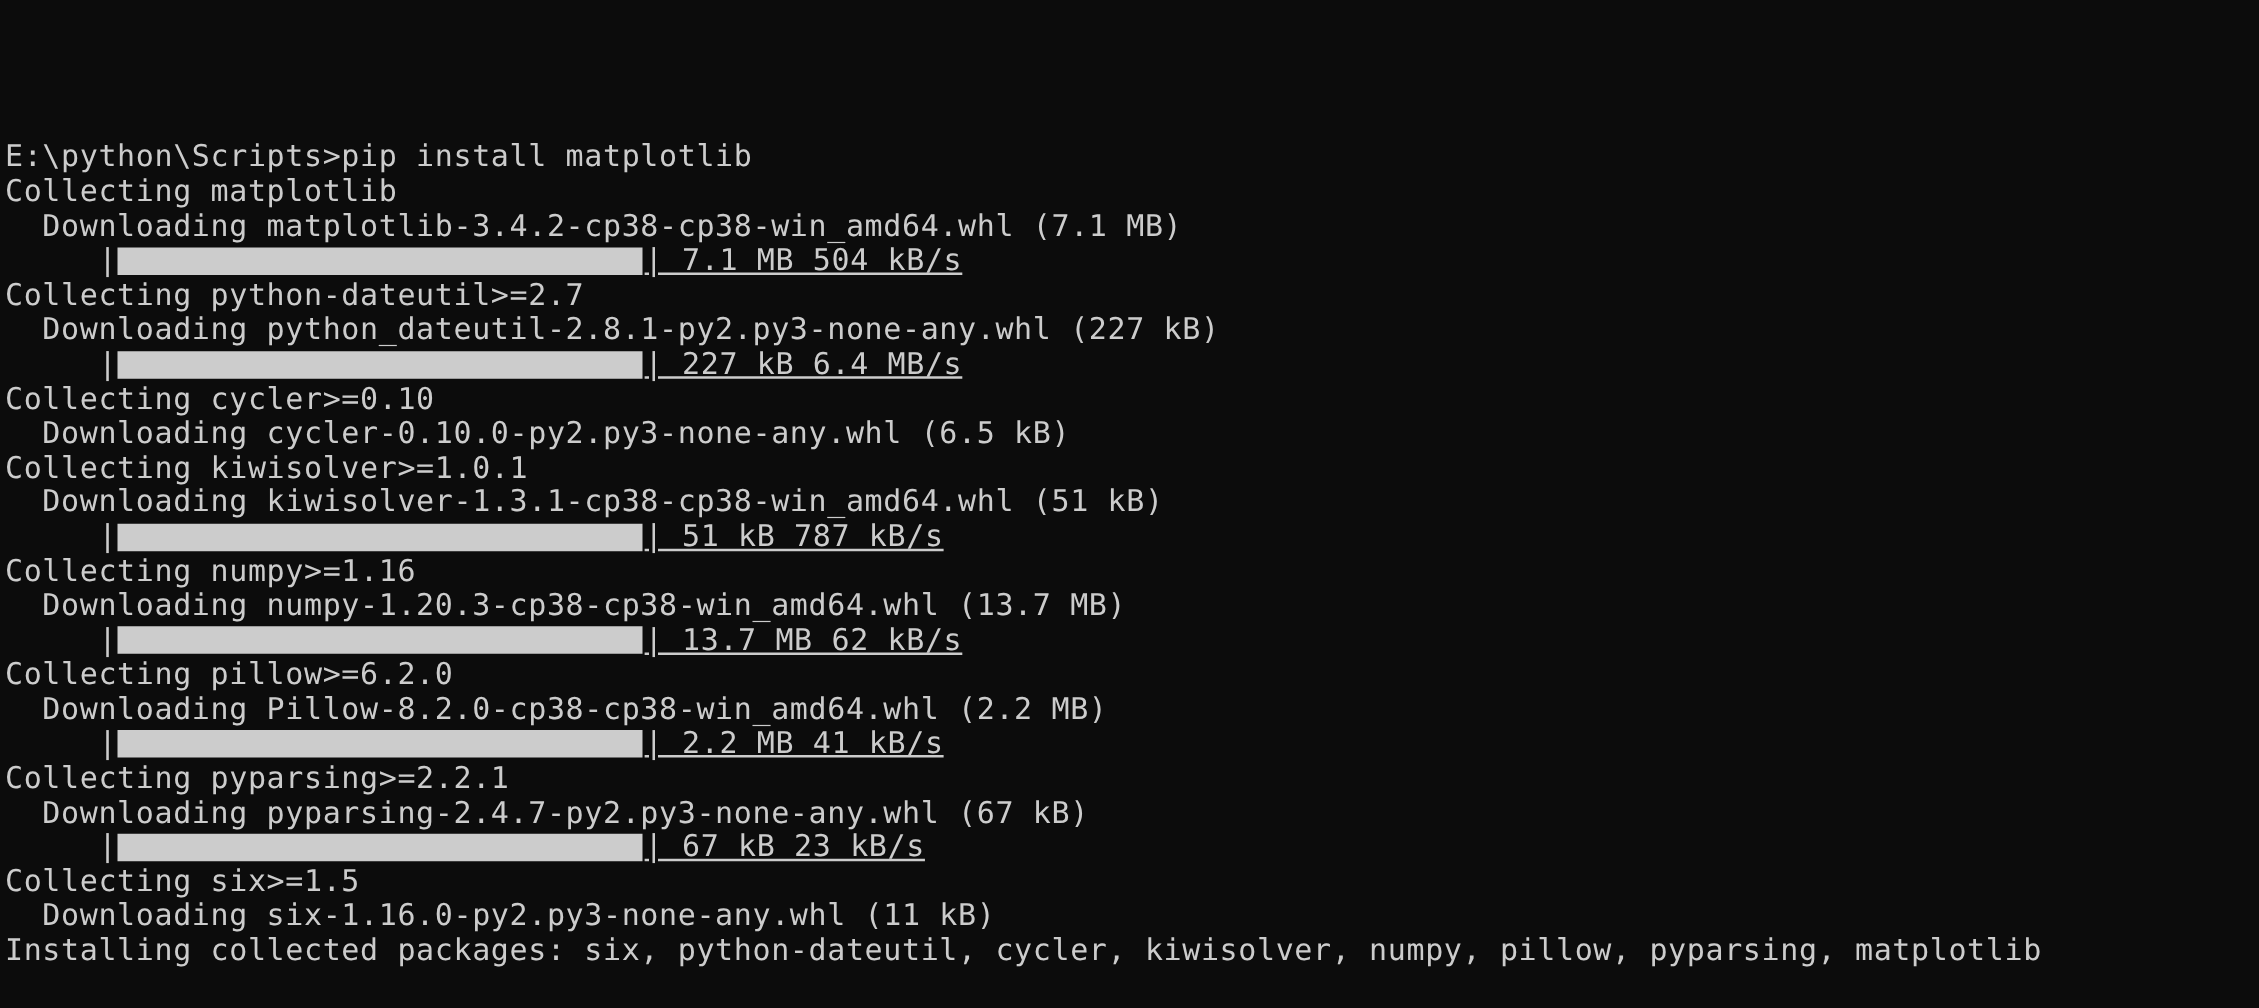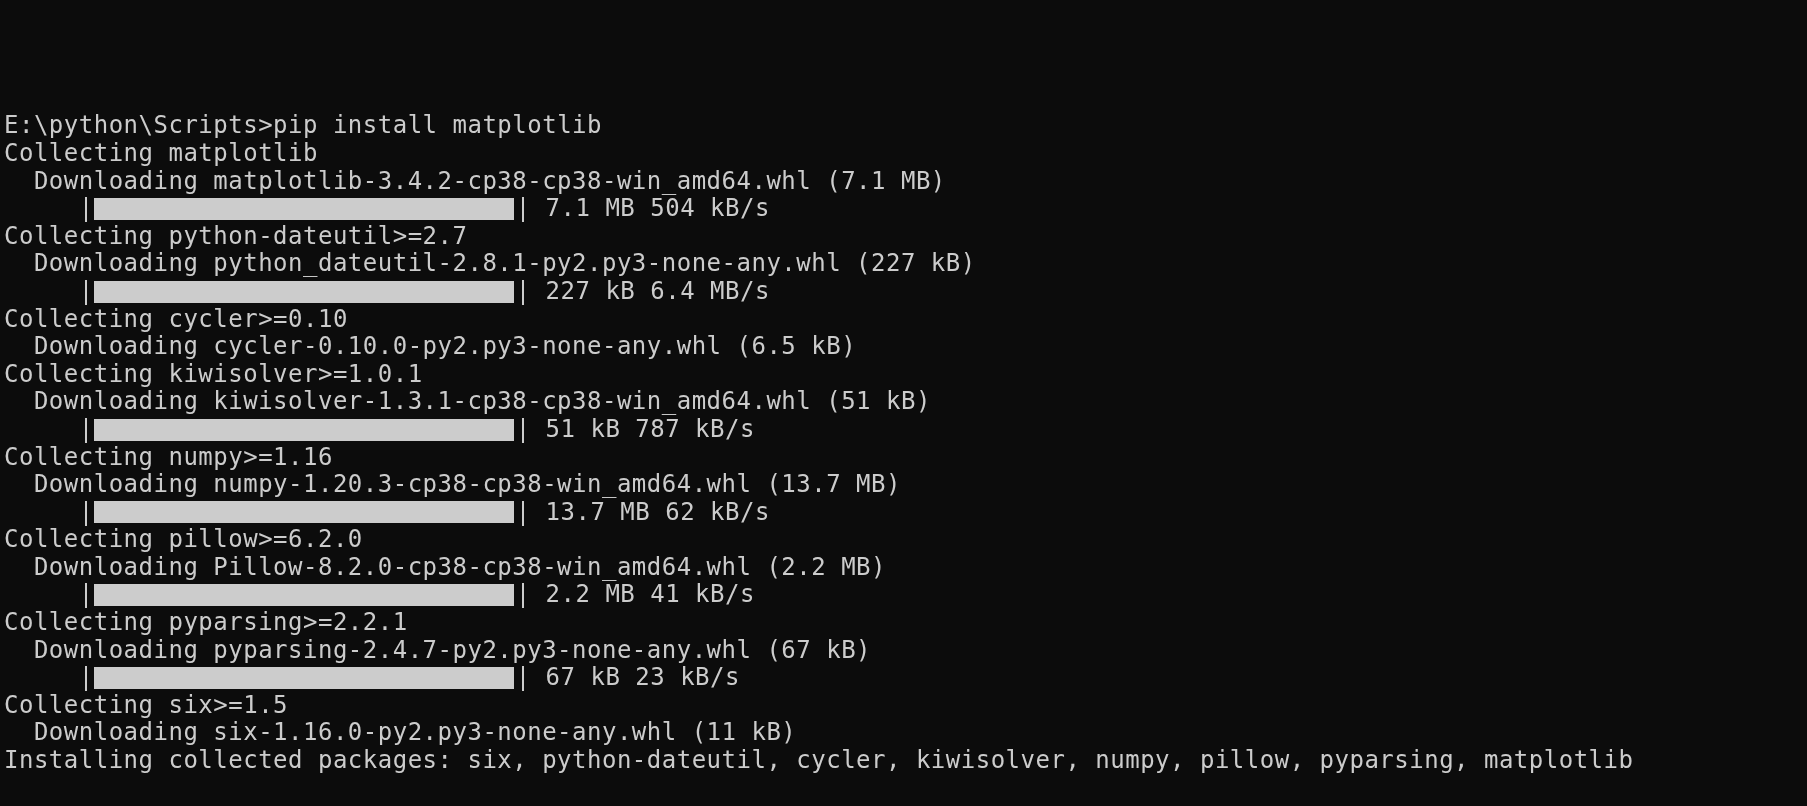--- a/index.html
+++ b/index.html
@@ -33,20 +33,21 @@
     .progress-bar {
       display: inline-block;
       width: 420px;
       height: 22px;
       background-color: #cccccc;
       margin-right: 2px;
       vertical-align: middle;
     }
     .progress-suffix {
       white-space: pre;
+      text-decoration: underline;
     }
   </style>
 </head>
 <body>
 
 
 
 <div id="terminal"><div class="line"><span>E:\python\Scripts&gt;</span><span>pip install matplotlib</span></div><div class="line">Collecting matplotlib</div><div class="line">  Downloading matplotlib-3.4.2-cp38-cp38-win_amd64.whl (7.1 MB)</div><div class="progress-line"><span class="progress-prefix">     |</span><span class="progress-bar"></span><span class="progress-suffix">| 7.1 MB 504 kB/s</span></div><div class="line">Collecting python-dateutil&gt;=2.7</div><div class="line">  Downloading python_dateutil-2.8.1-py2.py3-none-any.whl (227 kB)</div><div class="progress-line"><span class="progress-prefix">     |</span><span class="progress-bar"></span><span class="progress-suffix">| 227 kB 6.4 MB/s</span></div><div class="line">Collecting cycler&gt;=0.10</div><div class="line">  Downloading cycler-0.10.0-py2.py3-none-any.whl (6.5 kB)</div><div class="line">Collecting kiwisolver&gt;=1.0.1</div><div class="line">  Downloading kiwisolver-1.3.1-cp38-cp38-win_amd64.whl (51 kB)</div><div class="progress-line"><span class="progress-prefix">     |</span><span class="progress-bar"></span><span class="progress-suffix">| 51 kB 787 kB/s</span></div><div class="line">Collecting numpy&gt;=1.16</div><div class="line">  Downloading numpy-1.20.3-cp38-cp38-win_amd64.whl (13.7 MB)</div><div class="progress-line"><span class="progress-prefix">     |</span><span class="progress-bar"></span><span class="progress-suffix">| 13.7 MB 62 kB/s</span></div><div class="line">Collecting pillow&gt;=6.2.0</div><div class="line">  Downloading Pillow-8.2.0-cp38-cp38-win_amd64.whl (2.2 MB)</div><div class="progress-line"><span class="progress-prefix">     |</span><span class="progress-bar"></span><span class="progress-suffix">| 2.2 MB 41 kB/s</span></div><div class="line">Collecting pyparsing&gt;=2.2.1</div><div class="line">  Downloading pyparsing-2.4.7-py2.py3-none-any.whl (67 kB)</div><div class="progress-line"><span class="progress-prefix">     |</span><span class="progress-bar"></span><span class="progress-suffix">| 67 kB 23 kB/s</span></div><div class="line">Collecting six&gt;=1.5</div><div class="line">  Downloading six-1.16.0-py2.py3-none-any.whl (11 kB)</div><div class="line">Installing collected packages: six, python-dateutil, cycler, kiwisolver, numpy, pillow, pyparsing, matplotlib</div></div>
 
 

